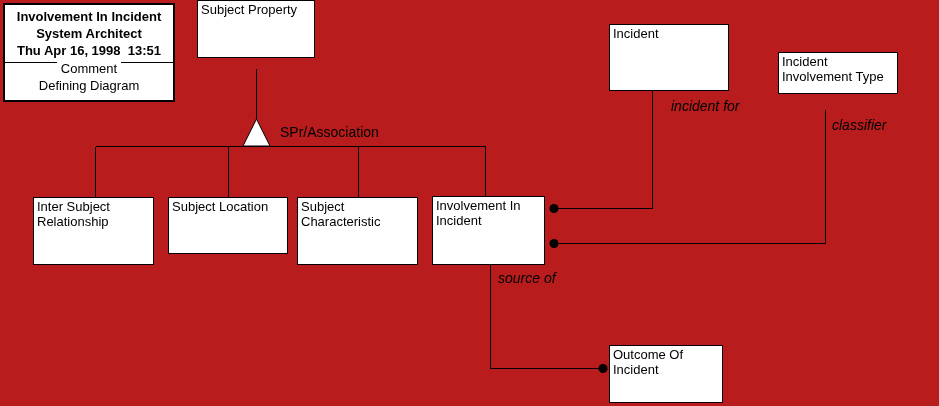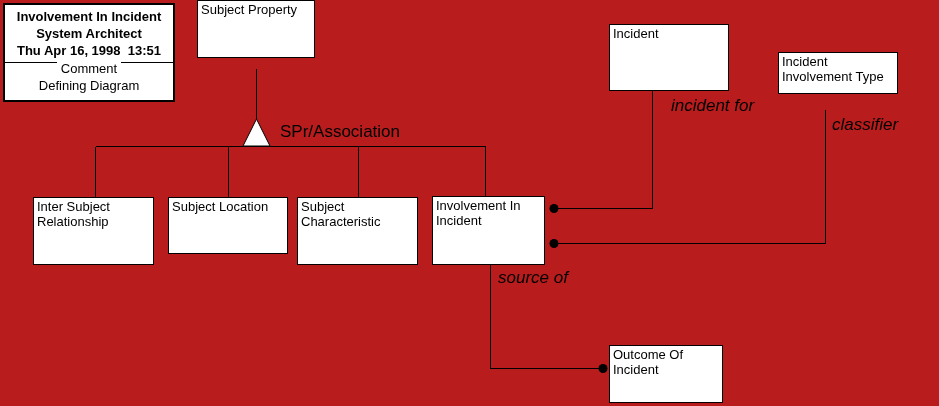--- a/index.html
+++ b/index.html
@@ -9,21 +9,21 @@
   }
   .connector-layer{position:absolute;left:0;top:0;}
   .node{
     position:absolute;background:#ffffff;border:1px solid #000000;
     box-sizing:border-box;color:#000000;
   }
   .node-label{
     display:block;padding:1px 2px 0 3px;font-size:13px;line-height:15px;color:#000000;
   }
   .edge-label{
-    position:absolute;font-size:17px;line-height:14px;color:#000000;white-space:nowrap;
+    position:absolute;font-size:14px;line-height:14px;color:#000000;white-space:nowrap;
   }
   .edge-label.italic{font-style:italic;}
   .title-box{
     position:absolute;left:3px;top:3px;width:172px;height:99px;
     background:#ffffff;border:2px solid #000000;box-sizing:border-box;
     text-align:center;color:#000000;
   }
   .title-line{font-size:13px;font-weight:bold;line-height:17px;white-space:pre;}
   .title-line.first{padding-top:3px;}
   .title-sep{

